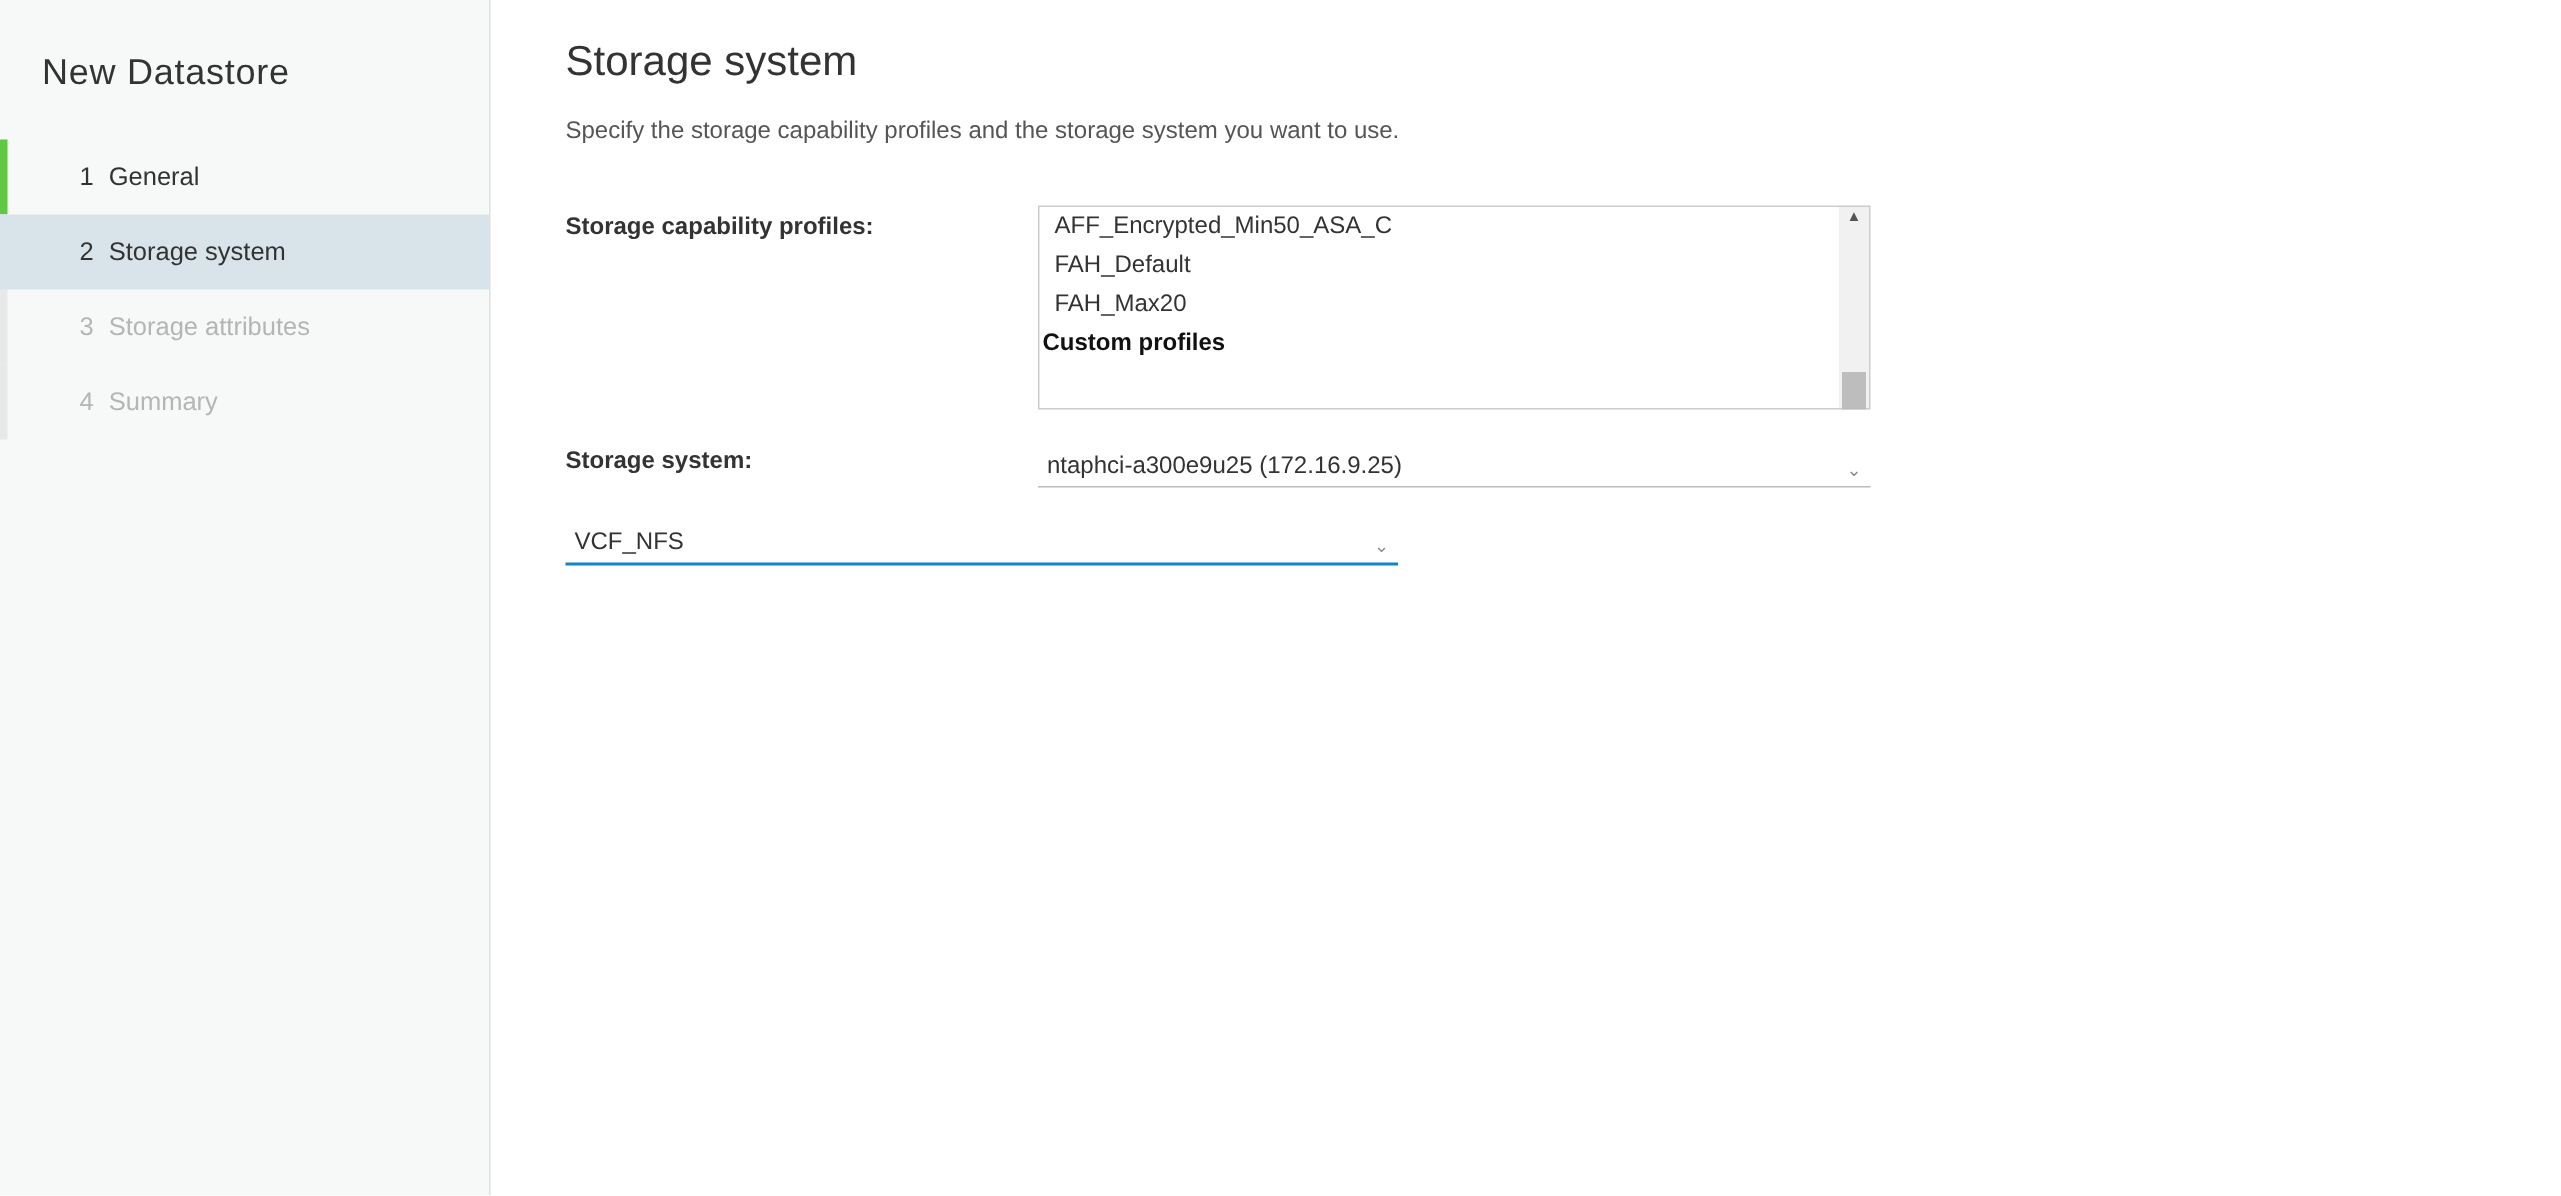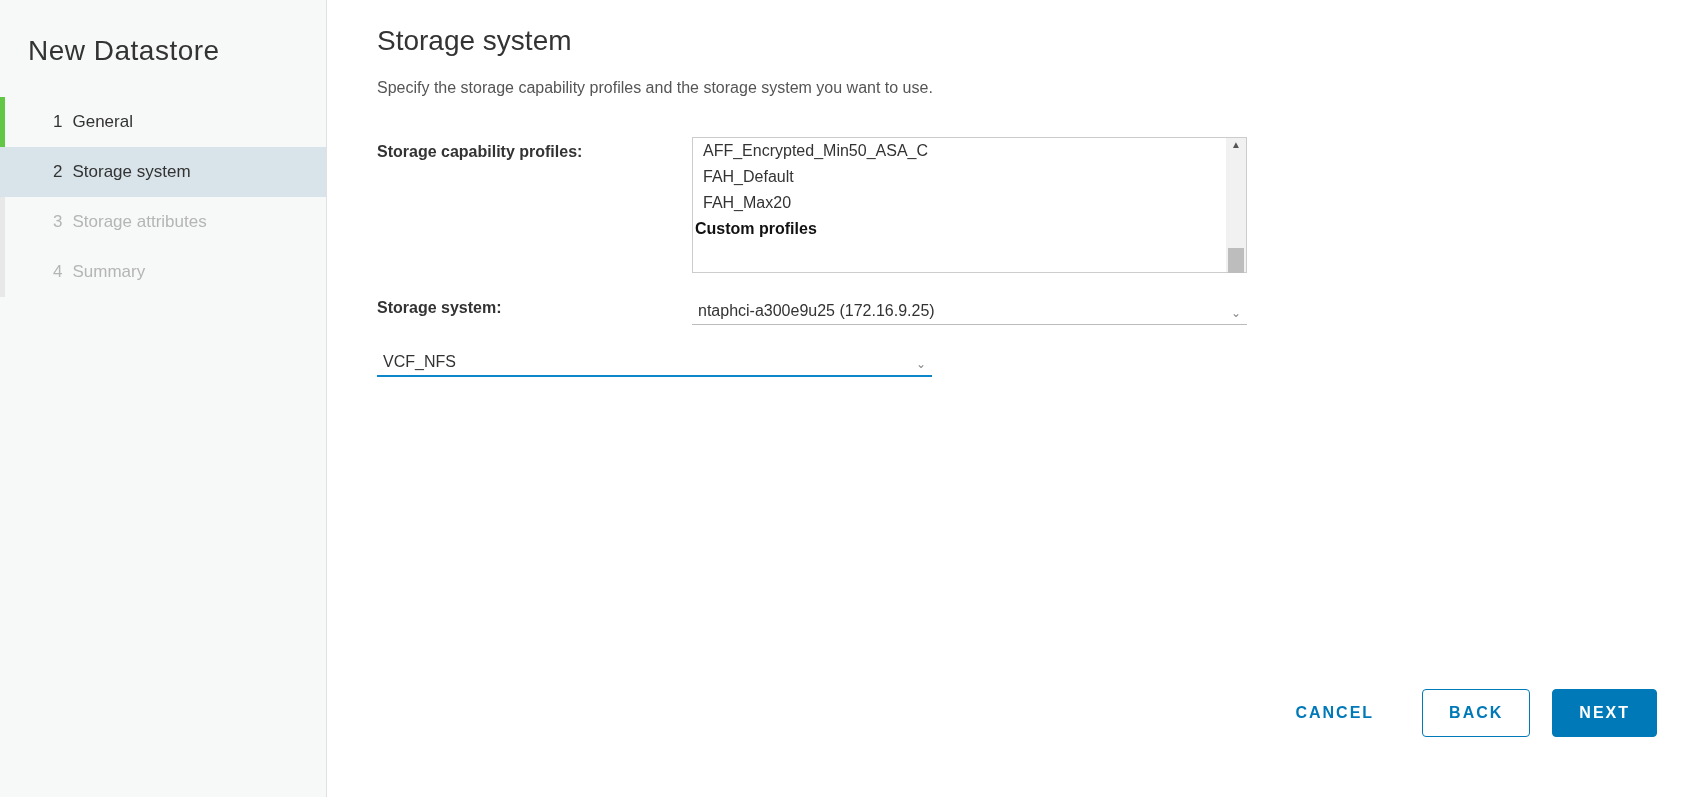--- a/index.html
+++ b/index.html
@@ -6,21 +6,21 @@
     body { width: 1707px; height: 797px; display: flex; background: #fff; }
 
     
     .sidebar {
       width: 327px;
       background: #f7f8f8;
       border-right: 1px solid #e0e0e0;
       padding-top: 25px;
     }
     .wizard-title {
-      font-size: 28px;
+      font-size: 24px;
       font-weight: 400;
       color: #333;
       padding: 10px 28px 30px;
       letter-spacing: 0.5px;
     }
     .step-list { list-style: none; }
     .step {
       height: 50px;
       display: flex;
       align-items: center;
@@ -226,18 +226,13 @@
 
   <div class="form-row">
     <div class="form-field">
       <div class="combo focus">
         <span>VCF_NFS</span>
         <span class="chev">⌄</span>
       </div>
     </div>
   </div>
 
-  <div class="footer">
-    <button class="btn btn-link">CANCEL</button>
-    <button class="btn btn-outline">BACK</button>
-    <button class="btn btn-primary">NEXT</button>
-  </div>
 </main>
 
 </body></html>

